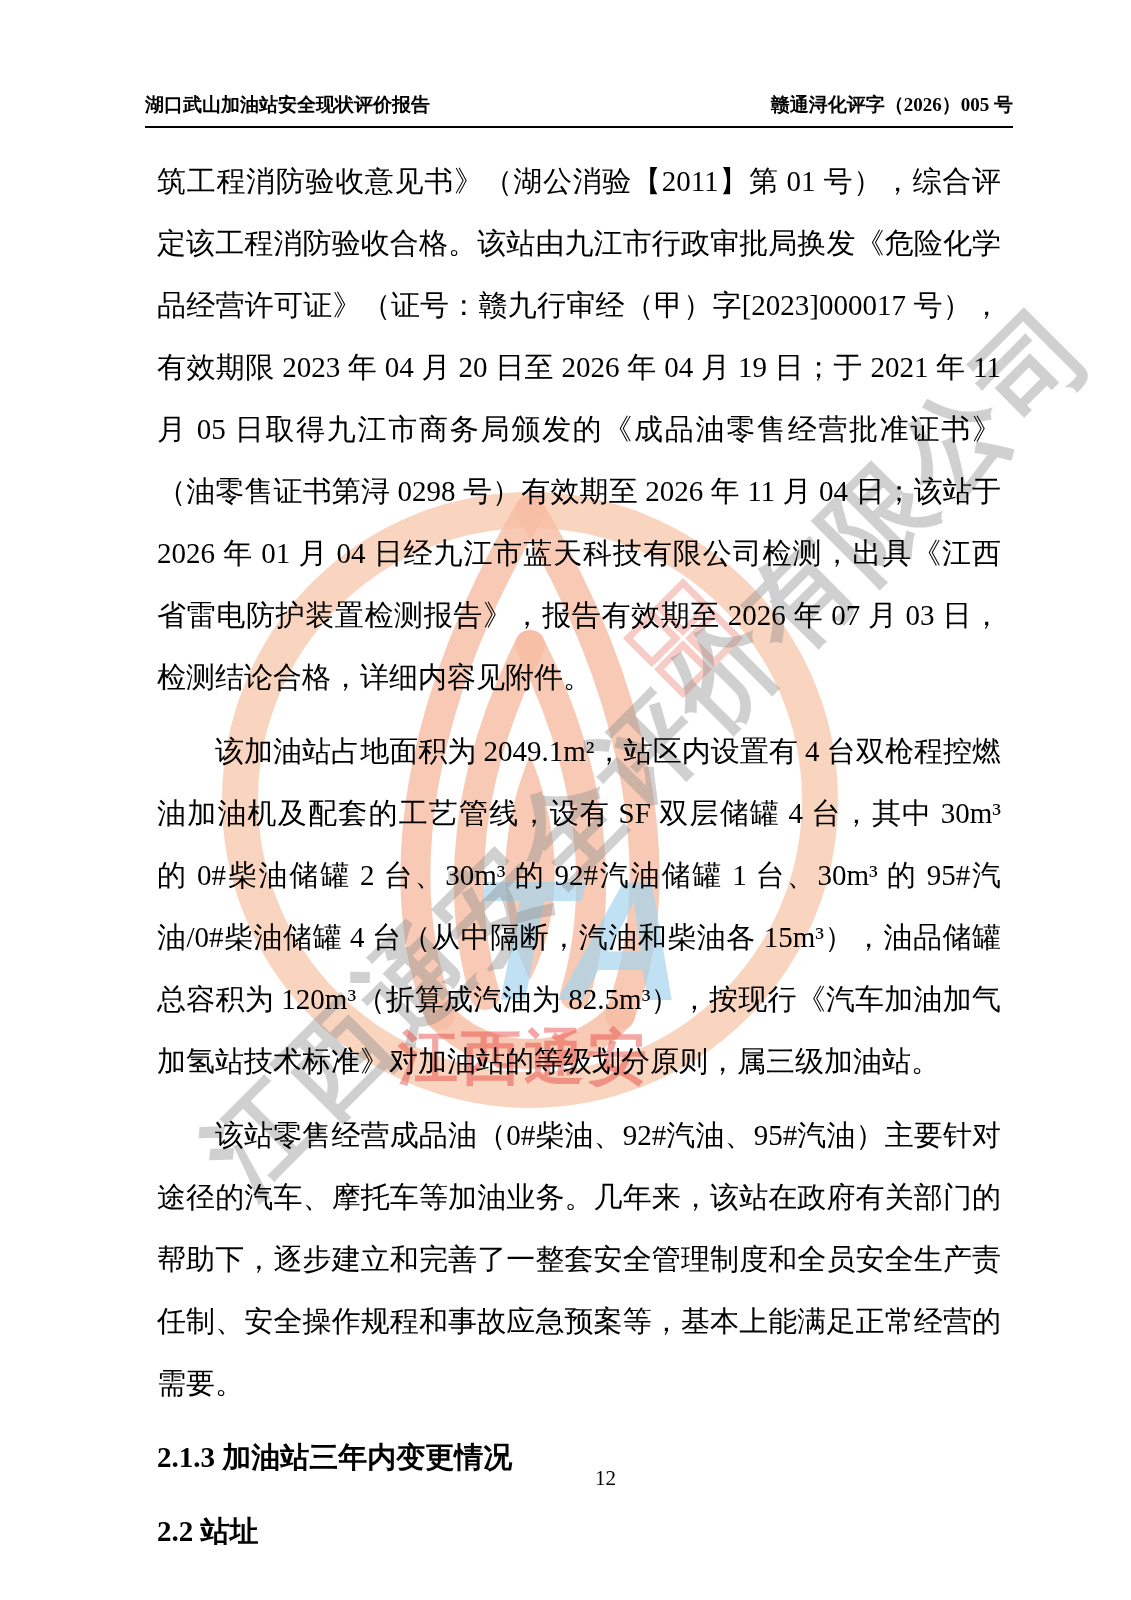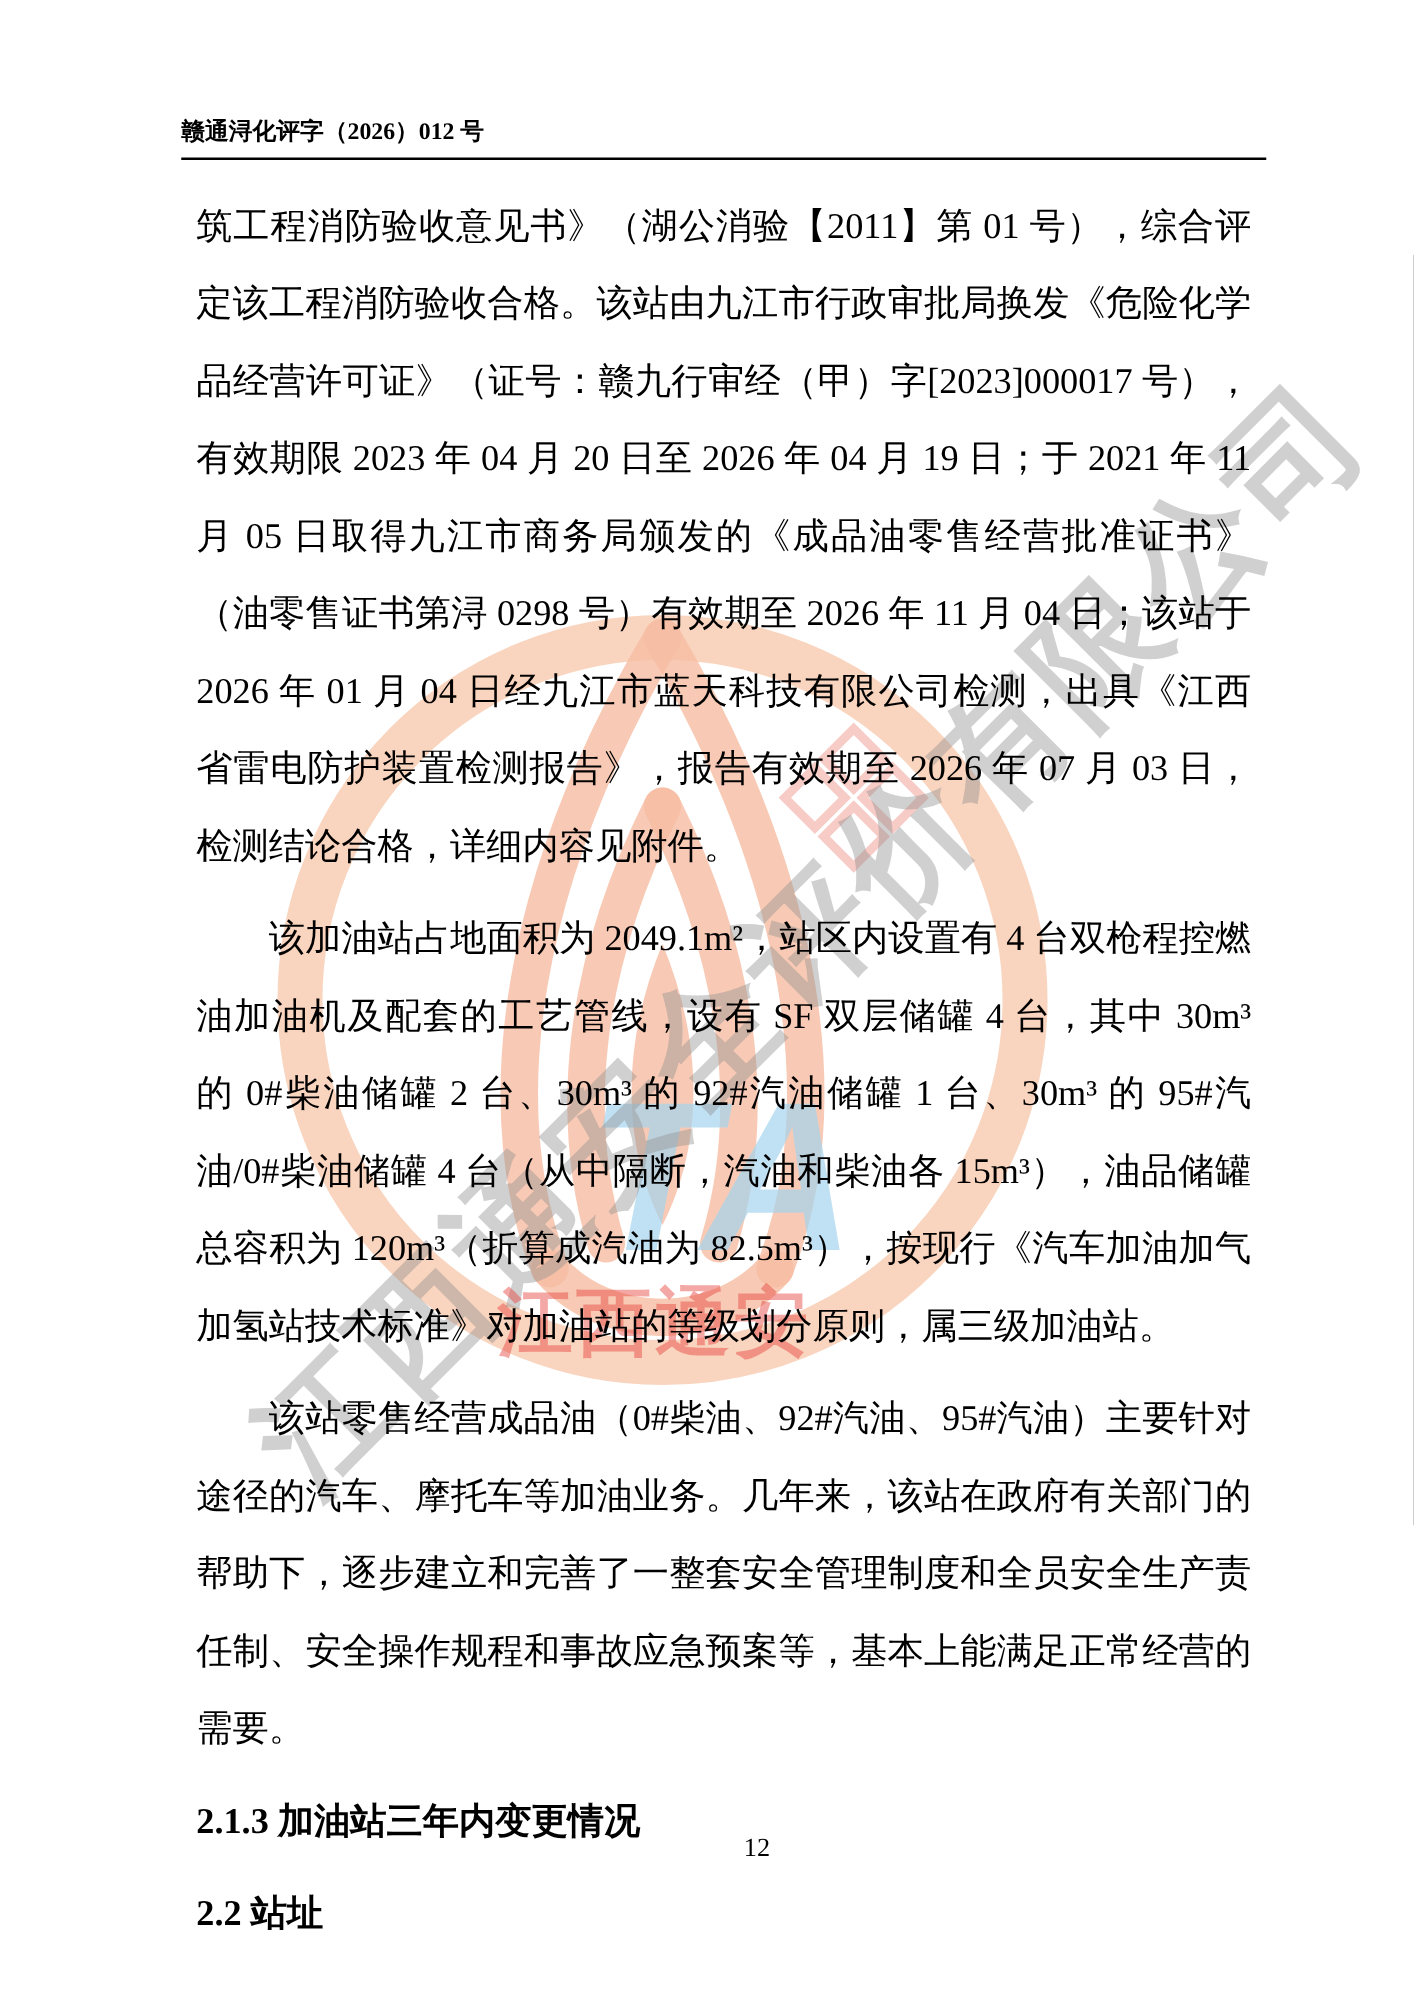--- a/index.html
+++ b/index.html
@@ -82,21 +82,22 @@
 
       <text x="285" y="545" font-size="170" font-weight="bold" font-style="italic" font-family="Liberation Sans, DejaVu Sans, sans-serif" fill="rgba(150,205,235,0.7)">TA</text>
     </svg>
 
     <div class="wm-diagonal">江西通安全评价有限公司</div>
 
     <div class="wm-red">江西通安</div>
   </div>
 
   <header class="doc-header">
-    <span>赣通浔化评字（2026）012 号</span>
+    <span>湖口武山加油站安全现状评价报告</span>
+    <span>赣通浔化评字（2026）005 号</span>
   </header>
   <div class="header-rule"></div>
 
   <main class="doc-main">
     <p>筑工程消防验收意见书》（湖公消验【2011】第 01 号），综合评定该工程消防验收合格。该站由九江市行政审批局换发《危险化学品经营许可证》（证号：赣九行审经（甲）字[2023]000017 号），有效期限 2023 年 04 月 20 日至 2026 年 04 月 19 日；于 2021 年 11 月 05 日取得九江市商务局颁发的《成品油零售经营批准证书》（油零售证书第浔 0298 号）有效期至 2026 年 11 月 04 日；该站于 2026 年 01 月 04 日经九江市蓝天科技有限公司检测，出具《江西省雷电防护装置检测报告》，报告有效期至 2026 年 07 月 03 日，检测结论合格，详细内容见附件。</p>
     <p class="indent">该加油站占地面积为 2049.1m²，站区内设置有 4 台双枪程控燃油加油机及配套的工艺管线，设有 SF 双层储罐 4 台，其中 30m³ 的 0#柴油储罐 2 台、30m³ 的 92#汽油储罐 1 台、30m³ 的 95#汽油/0#柴油储罐 4 台（从中隔断，汽油和柴油各 15m³），油品储罐总容积为 120m³（折算成汽油为 82.5m³），按现行《汽车加油加气加氢站技术标准》对加油站的等级划分原则，属三级加油站。</p>
     <p class="indent">该站零售经营成品油（0#柴油、92#汽油、95#汽油）主要针对途径的汽车、摩托车等加油业务。几年来，该站在政府有关部门的帮助下，逐步建立和完善了一整套安全管理制度和全员安全生产责任制、安全操作规程和事故应急预案等，基本上能满足正常经营的需要。</p>
     <h2>2.1.3 加油站三年内变更情况</h2>
     <h2>2.2 站址</h2>
 

